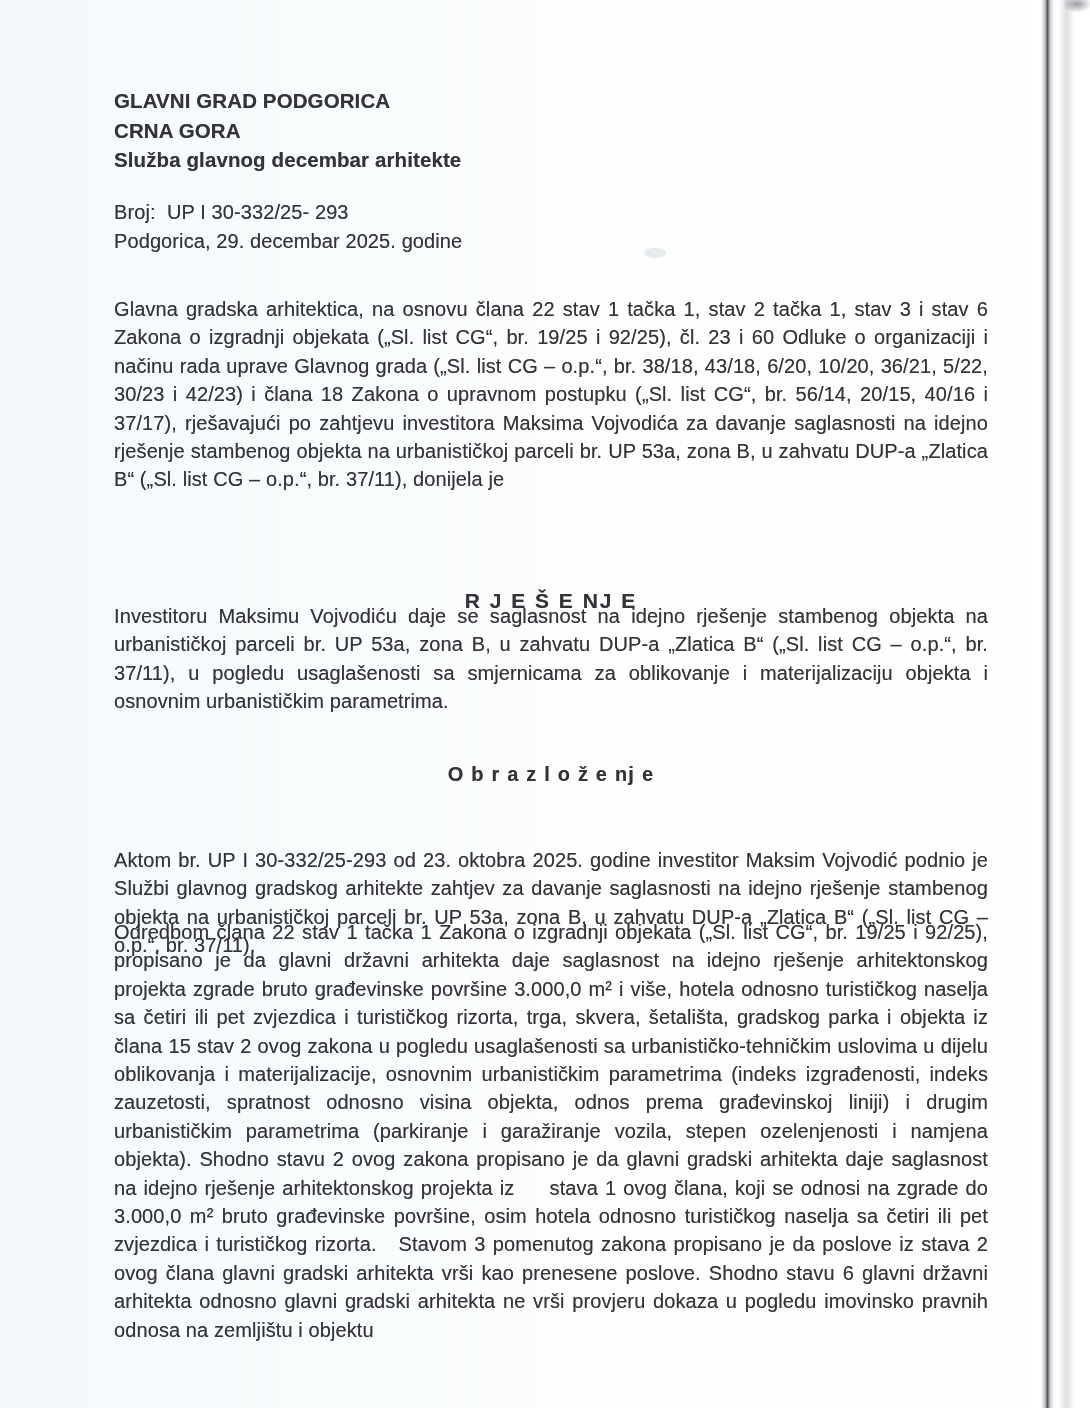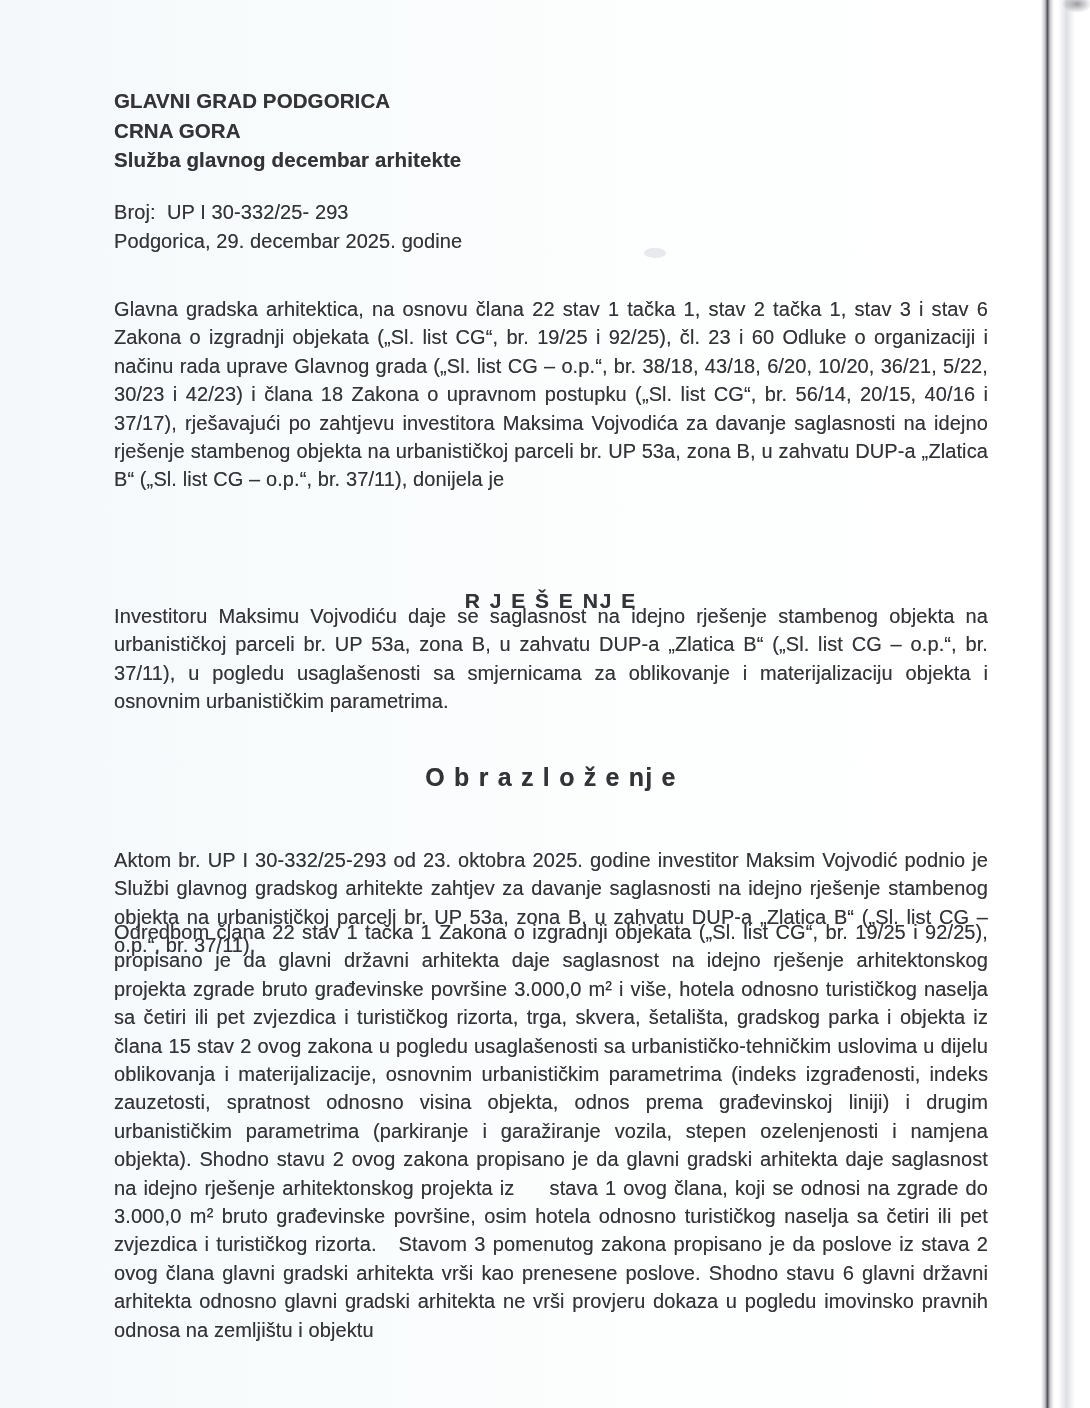--- a/index.html
+++ b/index.html
@@ -43,21 +43,21 @@
     position: absolute;
     left: 114px;
     width: 874px;
     text-align: center;
     font-weight: bold;
     font-size: 21px;
     text-shadow: 0 0 0.6px rgba(51,51,56,0.6);
   }
   .heading-decision  { top: 561px; letter-spacing: 2px; margin-top: 28px; }
   .para-decision     { top: 602px; }
-  .heading-rationale { top: 763px; font-size: 25px; letter-spacing: 1.2px; }
+  .heading-rationale { top: 763px; font-size: 20px; letter-spacing: 1.2px; }
   .para-rationale-1  { top: 846px; }
   .para-rationale-2  { top: 918px; }
 
   
   .scanline-dark {
     position: absolute;
     top: 0;
     left: 1041px;
     width: 13px;
     height: 1408px;

